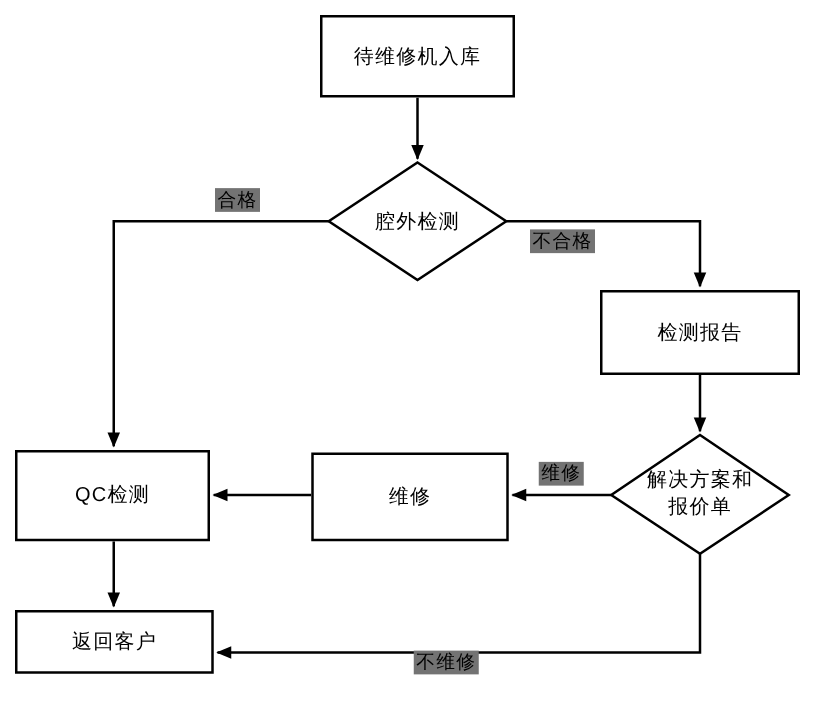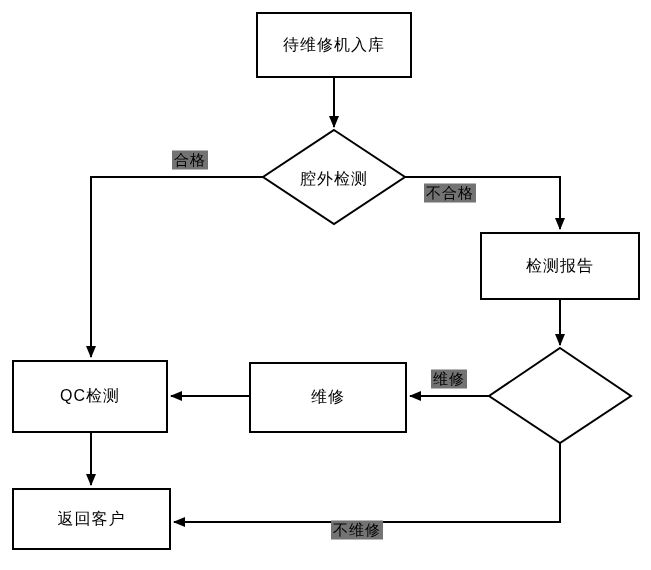--- a/index.html
+++ b/index.html
@@ -44,21 +44,21 @@
     font-size: 15px;
     letter-spacing: 1px;
     white-space: nowrap;
     background: #737373;
     padding: 0 2px;
   }
   #n-intake  { left: 256px; top: 12px;  width: 156px; height: 66px; }
   #n-report  { left: 480px; top: 232px; width: 160px; height: 68px; }
   #n-repair  { left: 249px; top: 362px; width: 158px; height: 71px; }
   #n-qc      { left: 12px;  top: 360px; width: 156px; height: 73px; }
-  #n-return  { left: 12px;  top: 488px; width: 159px; height: 62px; }
+  #n-return  { left: 12px;  top: 488px; width: 159px; height: 51px; }
   #d1-label  { left: 334px; top: 178px; text-align: right; }
   #d2-label  { left: 560px; top: 395px; }
   #lbl-pass      { left: 190px; top: 160px; }
   #lbl-fail      { left: 450px; top: 156px; margin-top: 37px; }
   #lbl-repair    { left: 449px; top: 379px; }
   #lbl-norepair  { left: 357px; top: 530px; }
 </style>
 </head>
 <body>
 
@@ -104,20 +104,22 @@
     <span>QC检测</span>
   </div>
   <div class="box" id="n-return">
     <span>返回客户</span>
   </div>
 
   <div class="diamond-label" id="d1-label">
     <span>腔外检测</span>
   </div>
   <div class="diamond-label" id="d2-label">
+    <div>解决方案和</div>
+    <div>报价单</div>
   </div>
 
   <div class="edge-label" id="lbl-pass">合格</div>
   <div class="edge-label" id="lbl-fail">不合格</div>
   <div class="edge-label" id="lbl-repair">维修</div>
   <div class="edge-label" id="lbl-norepair">不维修</div>
 
 </div>
 
 </body></html>

